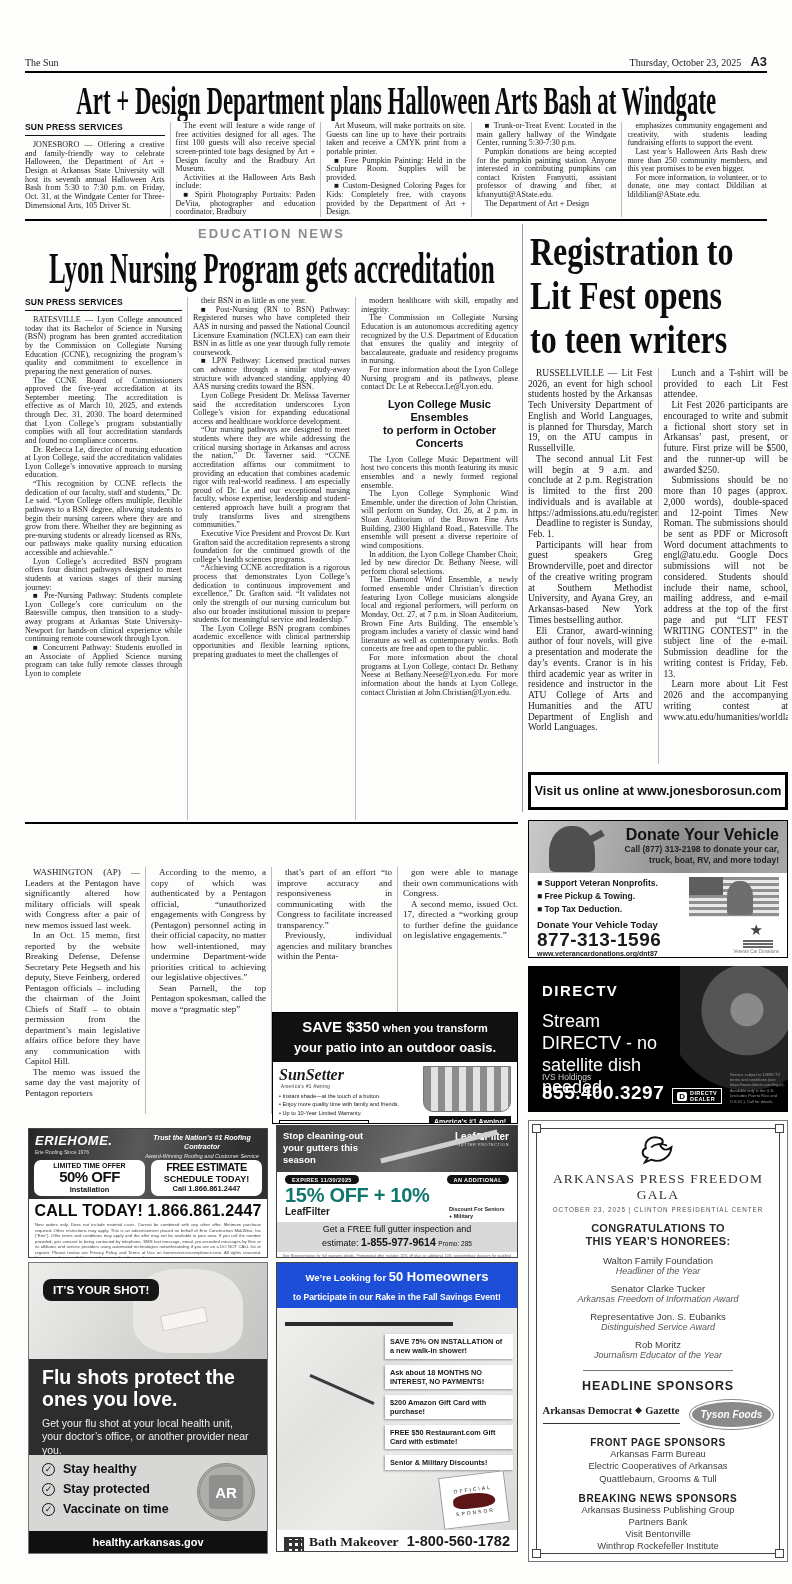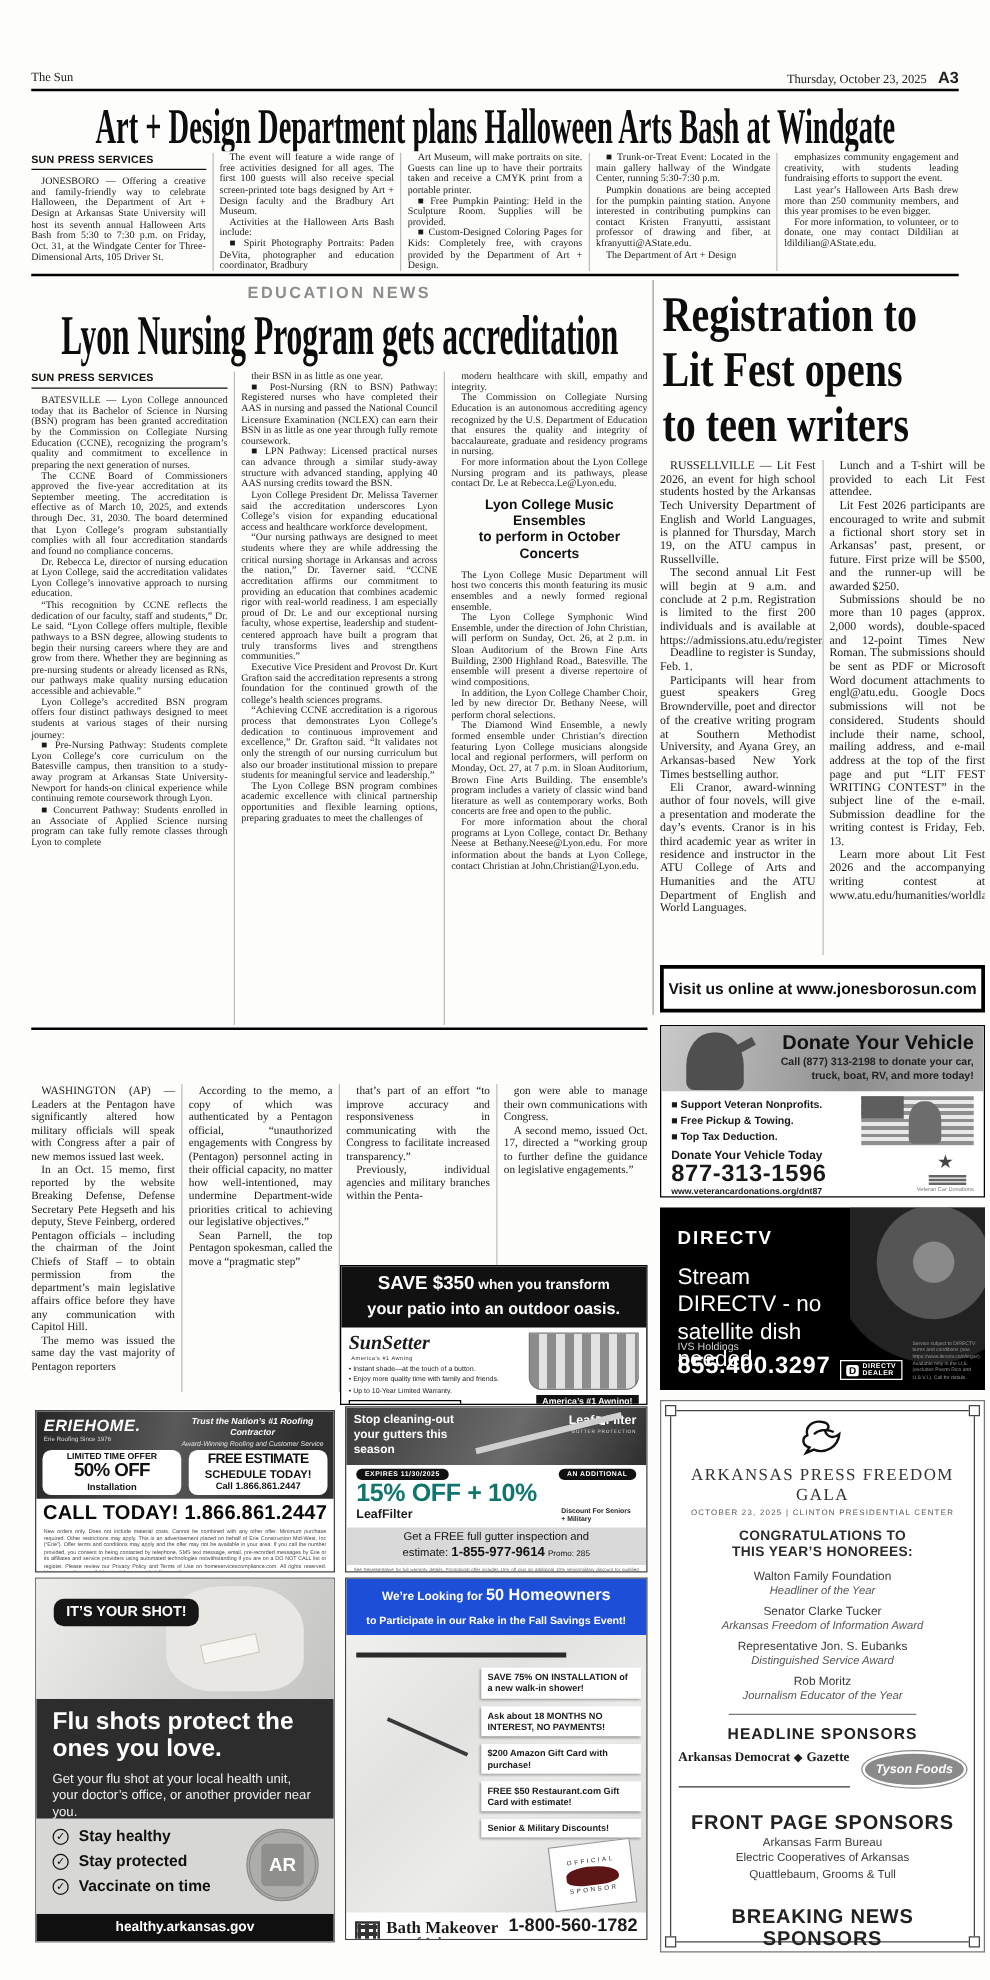--- a/index.html
+++ b/index.html
@@ -192,25 +192,25 @@
   .gala-title { font-family:"Liberation Serif",serif; font-size:13.5px; letter-spacing:1.2px; color:#333; }
   .gala-date { font-size:6.3px; letter-spacing:1px; color:#555; margin-top:3px; }
   .gala-congrats { font-weight:bold; font-size:11px; line-height:1.2; letter-spacing:.3px; margin-top:9px; color:#2b2b2b; }
   .honoree { margin-top:7px; }
   .hon-name { font-size:9.5px; color:#3a3a3a; }
   .hon-award { font-size:9px; font-style:italic; color:#555; }
   .gala-hr { width:150px; height:1px; background:#777; margin:10px auto 8px; }
   .slabel-lg { font-weight:bold; font-size:12.5px; letter-spacing:.8px; color:#222; }
   .logo-row { display:flex; align-items:center; justify-content:center; gap:10px; margin:7px 0 6px; }
   .adg { font-family:"Liberation Serif",serif; font-weight:bold; font-size:10.5px; border-bottom:1px solid #333;
-         padding-bottom:17px; display:flex; align-items:center; gap:4px; color:#1c1c1c; }
+         padding-bottom:7px; display:flex; align-items:center; gap:4px; color:#1c1c1c; }
   .orn { width:5px; height:5px; background:#222; transform:rotate(45deg); display:inline-block; }
   .tyson { background:#8a8a8a; color:#fff; border-radius:50%; border:2px solid #fff; outline:1.5px solid #8a8a8a;
            font-style:italic; font-weight:bold; font-size:10px; padding:7px 9px; }
-  .slabel { font-weight:bold; font-size:16px; letter-spacing:.6px; margin-top:20px; color:#222; }
+  .slabel { font-weight:bold; font-size:10px; letter-spacing:.6px; margin-top:8px; color:#222; }
   .slist p { font-size:9.3px; color:#3e3e3e; line-height:1.3; text-indent:0; text-align:center; margin:0; }
   .slabel-sm { font-weight:bold; font-size:7.5px; letter-spacing:.5px; margin-top:8px; color:#222; }
 </style>
 </head>
 <body>
 
 <div id="page">
 
   <div class="abs mast-left">The Sun</div>
   <div class="abs mast-right">

